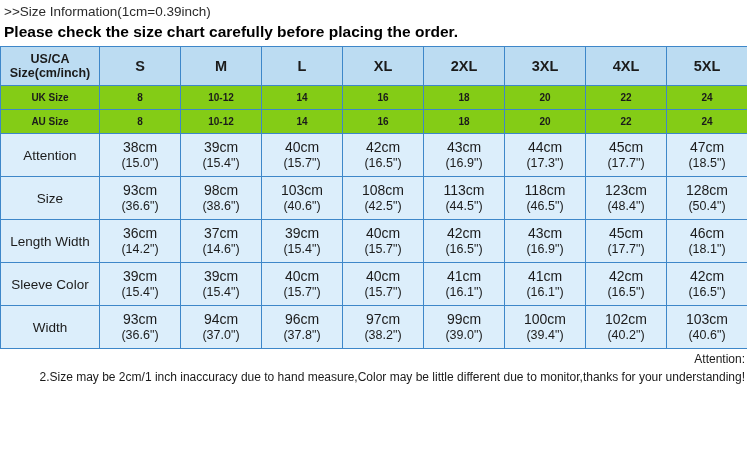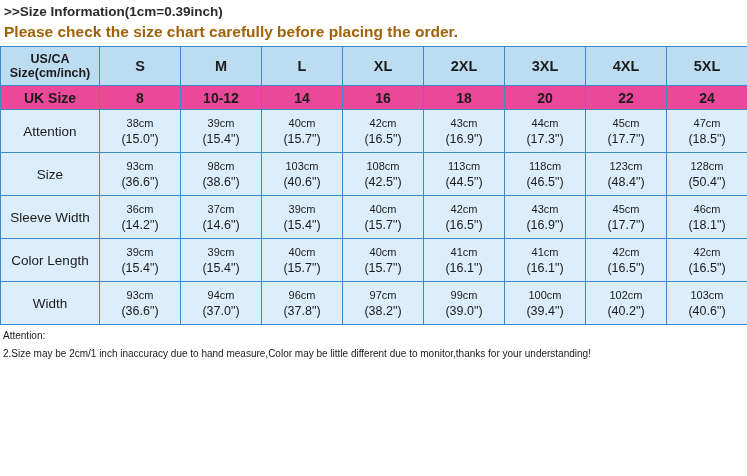--- a/index.html
+++ b/index.html
@@ -15,30 +15,30 @@
     overflow: hidden;
   }
   .page {
     width: 747px;
     height: 476px;
     position: relative;
     box-sizing: border-box;
   }
   .hdr-line1 {
     font-size: 13.5px;
-    font-weight: bold;
+    font-weight: normal;
     color: #2b2b2b;
     padding: 4px 0 2px 4px;
     letter-spacing: 0px;
     line-height: 15px;
   }
   .hdr-line2 {
     font-size: 15.5px;
     font-weight: bold;
-    color: #a16207;
+    color: #000000;
     padding: 2px 0 5px 4px;
     line-height: 18px;
   }
   table.size-chart {
     border-collapse: collapse;
     width: 747px;
     table-layout: fixed;
     border-radius: 10px;
   }
   table.size-chart td {
@@ -58,48 +58,49 @@
     font-weight: bold;
     font-size: 14.5px;
     height: 38px;
   }
   tr.r-head td.lbl {
     font-size: 12.5px;
     line-height: 14px;
     font-weight: bold;
   }
   tr.r-sub td {
-    background: #ec4899;
+    background: #84cc16;
     font-weight: bold;
-    font-size: 14px;
+    font-size: 10px;
     height: 23px;
   }
   tr.r-data td {
     background: #dceefb;
     height: 42px;
   }
   tr.r-data td.lbl {
     font-size: 13.5px;
     font-weight: normal;
   }
   .cm {
     display: block;
     line-height: 16px;
-    font-size: 11px;
+    font-size: 14px;
   }
   .inch {
     display: block;
     line-height: 16px;
     font-size: 12.5px;
   }
   .attention {
     padding: 2px 2px 0 3px;
-    font-size: 10px;
+    font-size: 12px;
     line-height: 17.5px;
     color: #1a1a1a;
+    text-align: right;
   }
   .attention div {
     white-space: pre-wrap;
   }
 </style>
 </head>
 <body>
 
 <div class="page">
 
@@ -138,20 +139,31 @@
         <td>8</td>
         <td>10-12</td>
         <td>14</td>
         <td>16</td>
         <td>18</td>
         <td>20</td>
         <td>22</td>
         <td>24</td>
       </tr>
 
+      <tr class="r-sub">
+        <td class="lbl">AU Size</td>
+        <td>8</td>
+        <td>10-12</td>
+        <td>14</td>
+        <td>16</td>
+        <td>18</td>
+        <td>20</td>
+        <td>22</td>
+        <td>24</td>
+      </tr>
 
       <tr class="r-data">
         <td class="lbl">Attention</td>
         <td>
           <span class="cm">38cm</span>
           <span class="inch">(15.0")</span>
         </td>
         <td>
           <span class="cm">39cm</span>
           <span class="inch">(15.4")</span>
@@ -212,21 +224,21 @@
           <span class="cm">123cm</span>
           <span class="inch">(48.4")</span>
         </td>
         <td>
           <span class="cm">128cm</span>
           <span class="inch">(50.4")</span>
         </td>
       </tr>
 
       <tr class="r-data">
-        <td class="lbl">Sleeve Width</td>
+        <td class="lbl">Length Width</td>
         <td>
           <span class="cm">36cm</span>
           <span class="inch">(14.2")</span>
         </td>
         <td>
           <span class="cm">37cm</span>
           <span class="inch">(14.6")</span>
         </td>
         <td>
           <span class="cm">39cm</span>
@@ -248,21 +260,21 @@
           <span class="cm">45cm</span>
           <span class="inch">(17.7")</span>
         </td>
         <td>
           <span class="cm">46cm</span>
           <span class="inch">(18.1")</span>
         </td>
       </tr>
 
       <tr class="r-data">
-        <td class="lbl">Color Length</td>
+        <td class="lbl">Sleeve Color</td>
         <td>
           <span class="cm">39cm</span>
           <span class="inch">(15.4")</span>
         </td>
         <td>
           <span class="cm">39cm</span>
           <span class="inch">(15.4")</span>
         </td>
         <td>
           <span class="cm">40cm</span>

